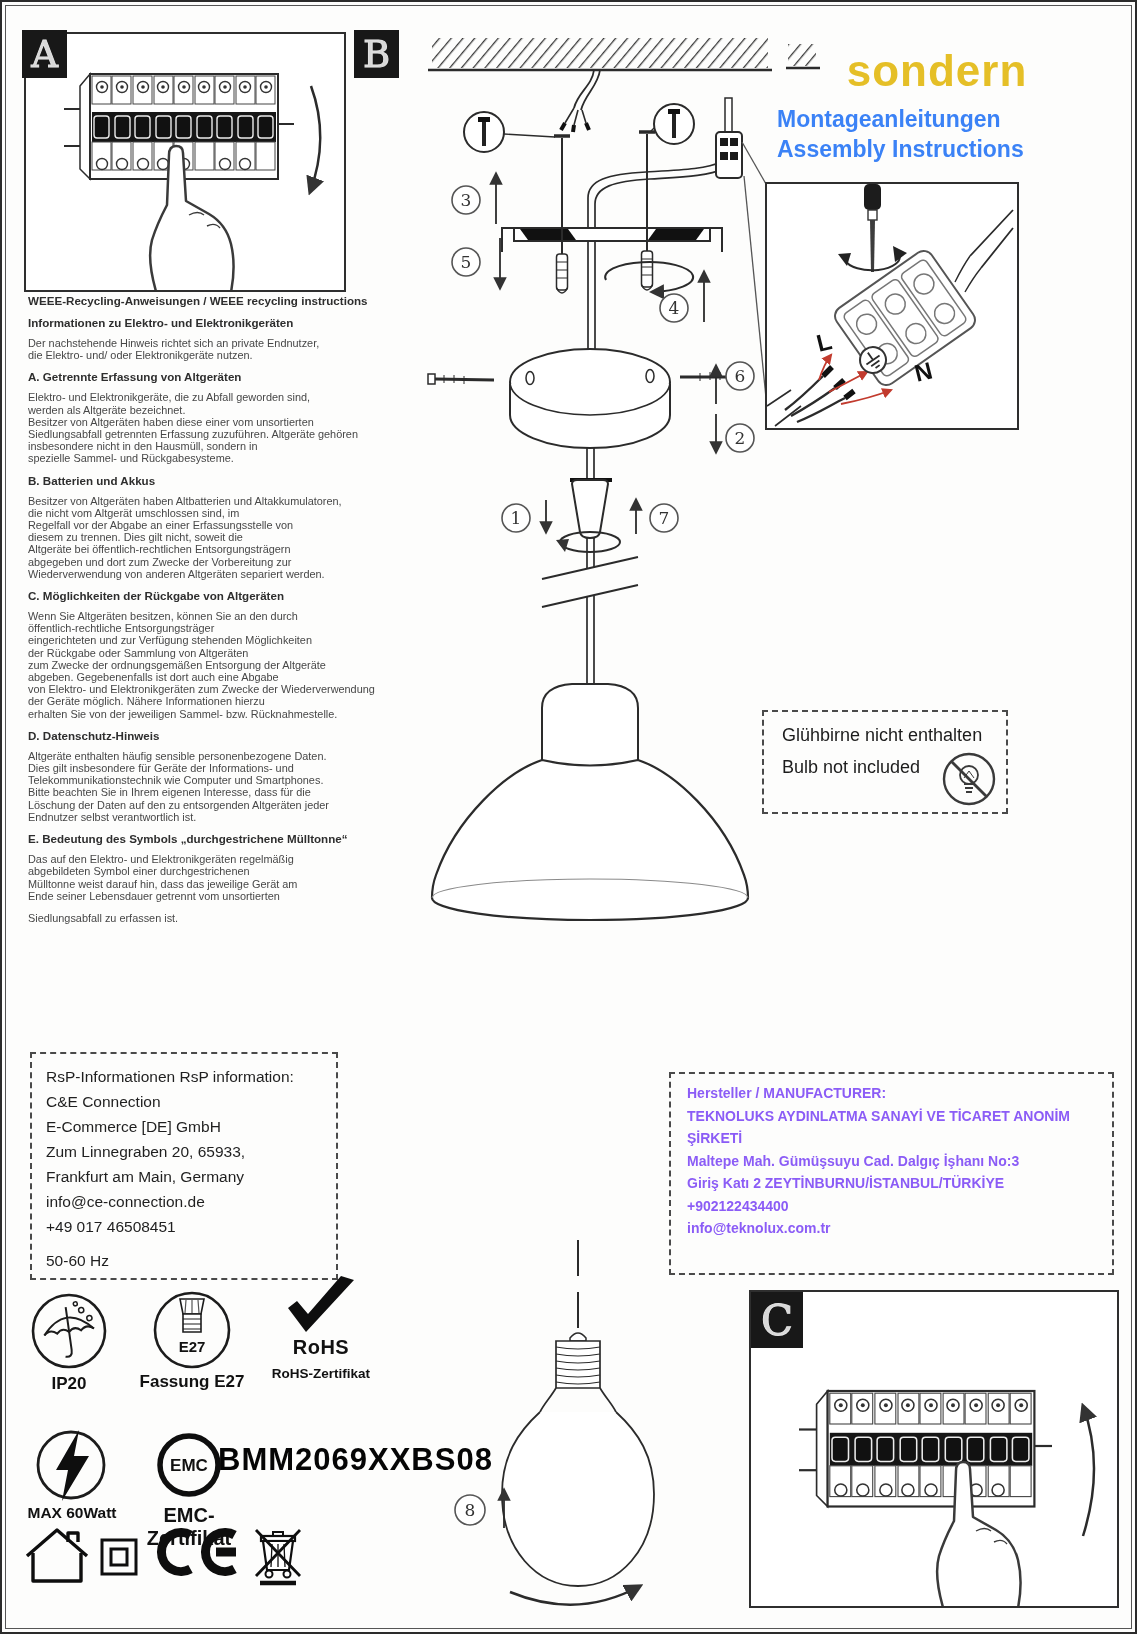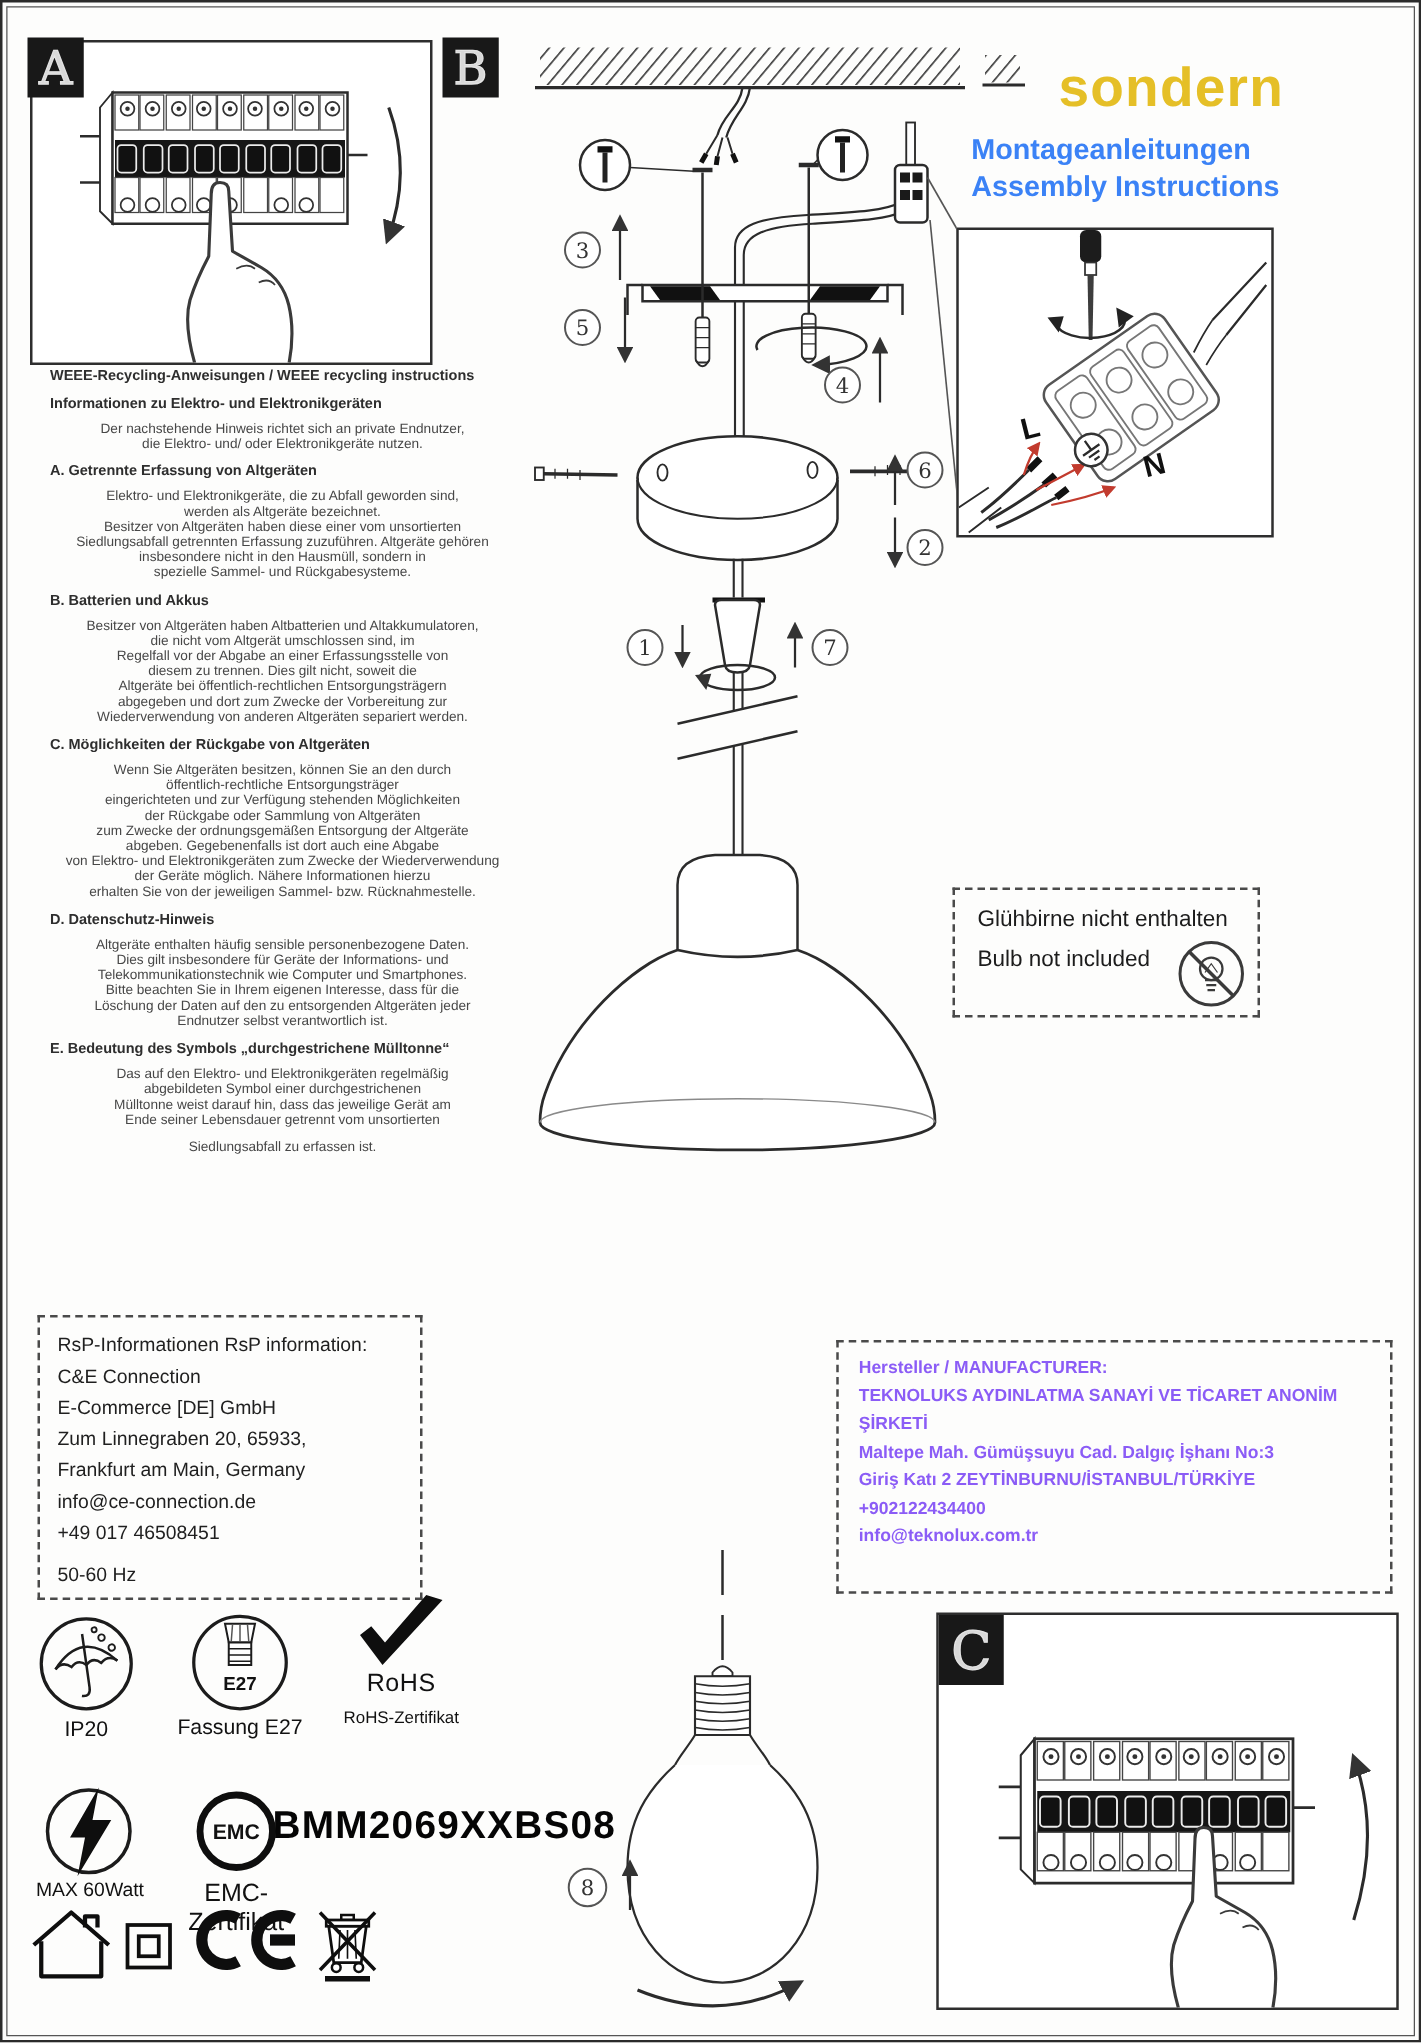--- a/index.html
+++ b/index.html
@@ -14,30 +14,30 @@
         font-family:"DejaVu Serif",serif;font-weight:400;
         -webkit-text-stroke:1px #e3e3e3;}
   
   .framebox{border:2px solid #2e2e2e;background:#fff;}
   .dashedbox{border:2.5px dashed #4a4a4a;background:transparent;box-sizing:border-box;}
   
   .brand{font-size:44px;font-weight:bold;letter-spacing:1px;text-align:center;}
   .hdr-title{font-size:23px;font-weight:600;color:#3b82f6;text-align:left;line-height:1.32;}
   
   .weee{width:396px;font-size:10.9px;line-height:12.2px;color:#474747;}
-  .weee h3{font-size:11.6px;line-height:13px;color:#2e2e2e;margin:9px 0 8px 12px;}
-  .weee p{margin:0 0 2px 0;white-space:pre-line;text-align:center;}
+  .weee h3{font-size:11.6px;line-height:13px;color:#2e2e2e;margin:9px 0 8px 0;}
+  .weee p{margin:0 0 2px 0;white-space:pre-line;}
   
   .rsp{font-size:15.5px;line-height:25px;color:#1f1f1f;padding:10px 14px;font-weight:400;}
   .mfr{font-size:14px;line-height:22.5px;color:#8b5cf6;padding:8px 16px;font-weight:bold;}
   .bulbnote{font-size:18px;color:#1c1c1c;padding:12px 0 0 18px;line-height:1.1;}
   .bulbnote .l1{margin-top:2px;}
   .bulbnote .l2{margin-top:12px;}
   
-  .certlbl{font-weight:normal;color:#111;text-align:center;}
+  .certlbl{font-weight:bold;color:#111;text-align:center;}
   .model{font-size:31px;font-weight:bold;color:#050505;letter-spacing:1px;}
   
   .stepnum{font:17px "DejaVu Serif",serif;fill:#333;text-anchor:middle;}
   .termlbl{font:bold 24px "Liberation Sans",sans-serif;fill:#101010;}
   .e27txt{font:bold 15px "Liberation Sans",sans-serif;fill:#111;text-anchor:middle;}
   .emctxt{font:bold 17px "Liberation Sans",sans-serif;fill:#111;text-anchor:middle;}
   .ln{stroke:#2b2b2b;fill:none;}
 </style>
 </head>
 <body>

